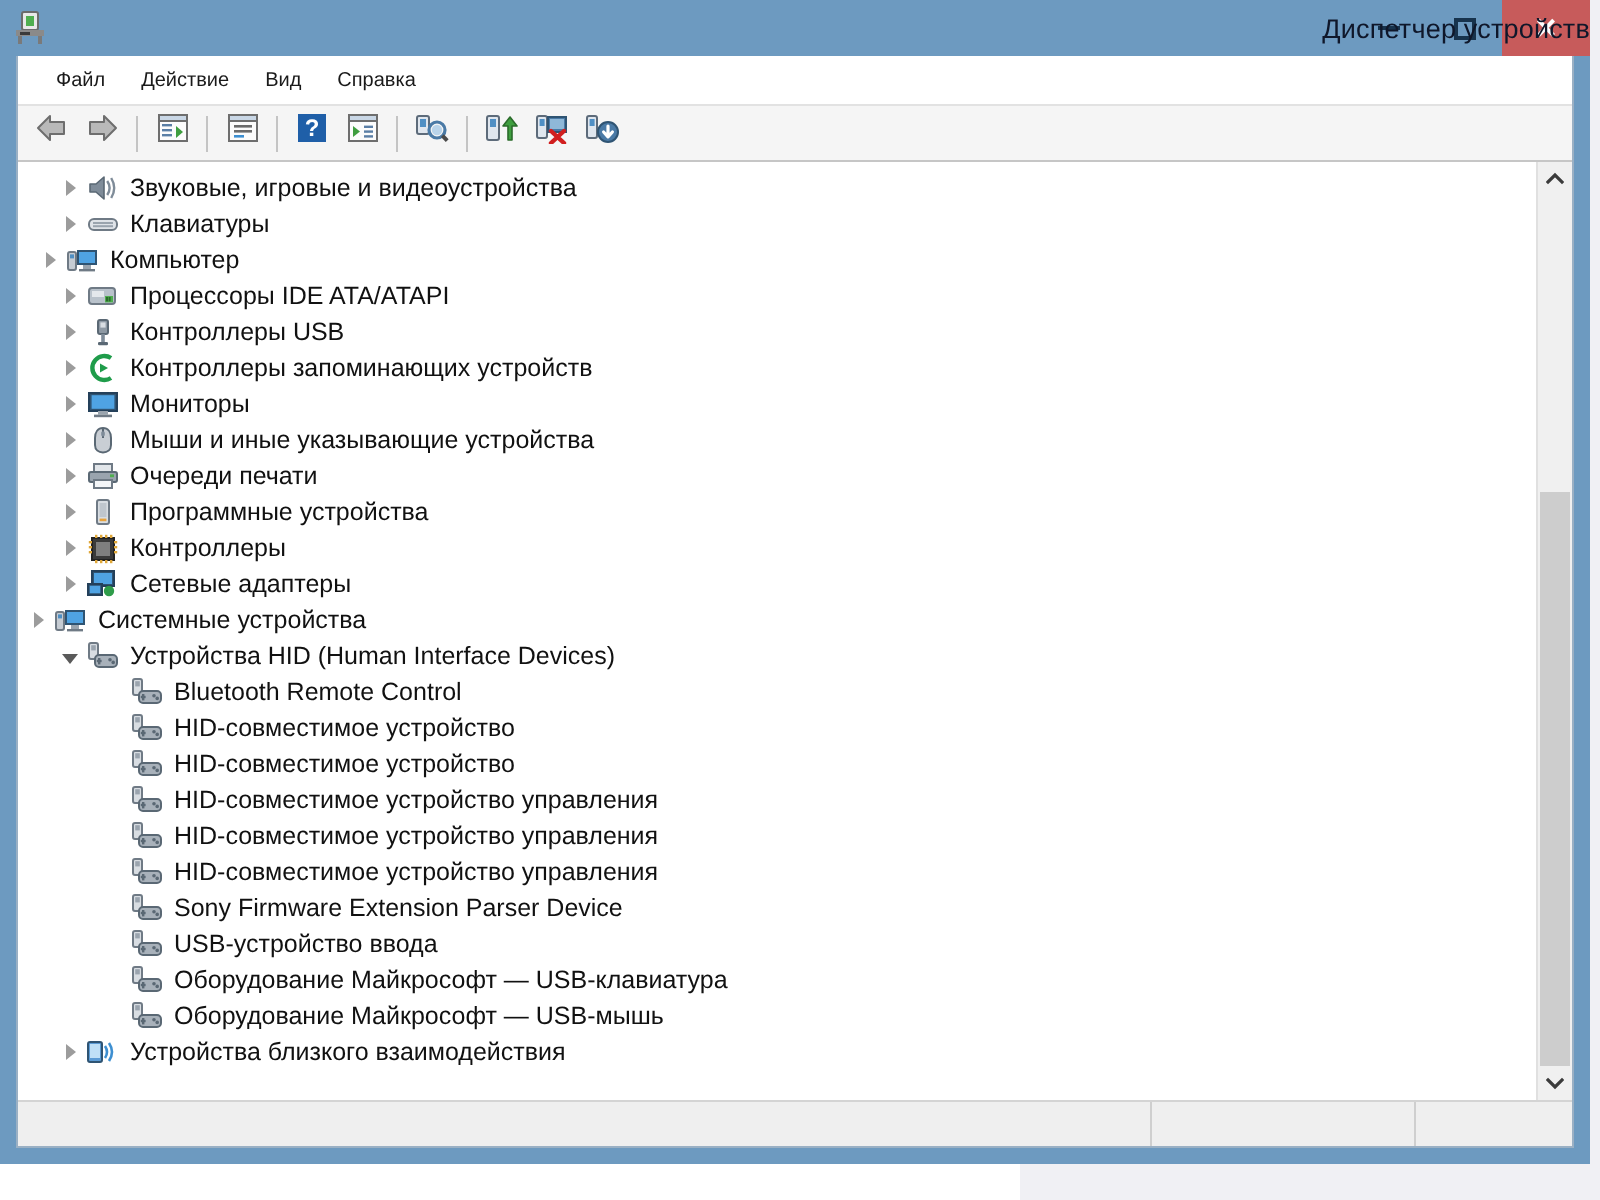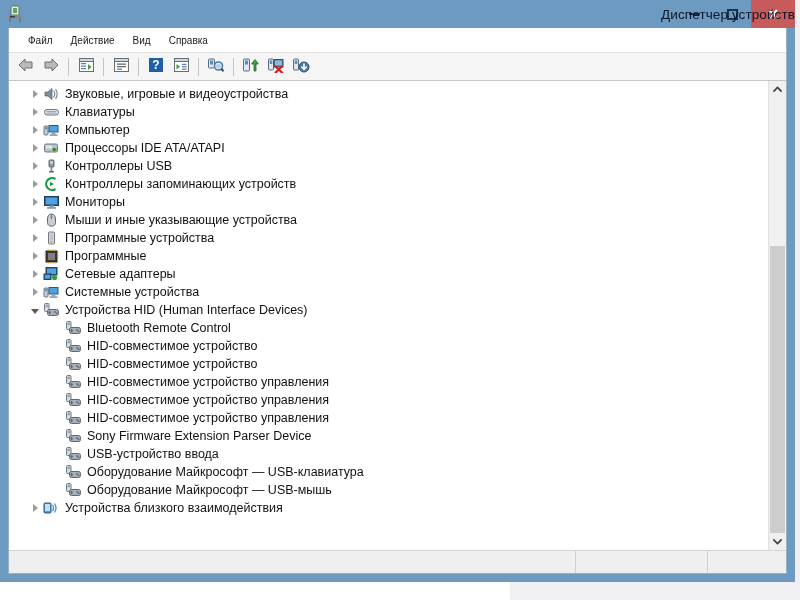--- a/index.html
+++ b/index.html
@@ -403,21 +403,21 @@
             </div>
             <span class="ticon">
               <svg width="17" height="16" viewBox="0 0 17 16">
                 <rect x="1.5" y="5.5" width="14" height="5.5" rx="2.5" fill="#dfe3e8" stroke="#6f7a85"></rect>
                 <rect x="3.5" y="7" width="10" height="1" fill="#9aa4ae"></rect>
                 <rect x="3.5" y="8.6" width="10" height="1" fill="#9aa4ae"></rect>
               </svg>
             </span>
             <span class="tlabel">Клавиатуры</span>
           </div>
-          <div class="row" style="padding-left: 18px;">
+          <div class="row" style="padding-left: 8px;">
             <div class="twisty">
               <span class="tri-closed"></span>
             </div>
             <span class="ticon">
               <svg width="17" height="16" viewBox="0 0 17 16">
                 <rect x="1" y="4" width="4" height="9" rx="1" fill="#c6ccd3" stroke="#6f7a85"></rect>
                 <rect x="2" y="5.2" width="2" height="2" fill="#4f8fc4"></rect>
                 <rect x="5.5" y="3" width="10" height="7.5" fill="#2f5473"></rect>
                 <rect x="6.5" y="4" width="8" height="5.5" fill="#4fa3e3"></rect>
                 <rect x="8.5" y="10.5" width="4" height="2" fill="#9aa4ae"></rect>
@@ -486,20 +486,34 @@
               <span class="tri-closed"></span>
             </div>
             <span class="ticon">
               <svg width="17" height="16" viewBox="0 0 17 16">
                 <path d="M8.5 2 C11 2 12.5 4 12.5 7 L12.5 10.5 C12.5 13 10.7 14.2 8.5 14.2 C6.3 14.2 4.5 13 4.5 10.5 L4.5 7 C4.5 4 6 2 8.5 2 Z" fill="#c9ced4" stroke="#5a6874"></path>
                 <line x1="8.5" y1="2.5" x2="8.5" y2="7" stroke="#5a6874"></line>
                 <rect x="7.6" y="3.6" width="1.8" height="2.6" rx=".8" fill="#7f8c99"></rect>
               </svg>
             </span>
             <span class="tlabel">Мыши и иные указывающие устройства</span>
+          </div>
+          <div class="row" style="padding-left: 18px;">
+            <div class="twisty">
+              <span class="tri-closed"></span>
+            </div>
+            <span class="ticon">
+              <svg width="17" height="16" viewBox="0 0 17 16">
+                <rect x="4" y="2" width="9" height="4" fill="#e2e6ea" stroke="#6f7a85"></rect>
+                <rect x="1.5" y="6" width="14" height="5" rx="1" fill="#9aa4ae" stroke="#5a6874"></rect>
+                <rect x="12" y="7.2" width="2" height="1.4" fill="#4fae4f"></rect>
+                <rect x="4" y="10" width="9" height="4" fill="#f4f6f8" stroke="#6f7a85"></rect>
+              </svg>
+            </span>
+            <span class="tlabel">Очереди печати</span>
           </div>
           <div class="row" style="padding-left: 18px;">
             <div class="twisty">
               <span class="tri-closed"></span>
             </div>
             <span class="ticon">
               <svg width="17" height="16" viewBox="0 0 17 16">
                 <rect x="5.5" y="2" width="6" height="12" rx="1" fill="#d8dde2" stroke="#6f7a85"></rect>
                 <rect x="6.8" y="3.5" width="3.4" height="7" fill="#bfc6cd"></rect>
                 <rect x="6.8" y="11.3" width="3.4" height="1.3" fill="#e8a33d"></rect>
@@ -526,38 +540,38 @@
                   <rect x="12" y="14" width="1.2" height="1.6"></rect>
                   <rect x="1.4" y="4.5" width="1.6" height="1.2"></rect>
                   <rect x="1.4" y="7" width="1.6" height="1.2"></rect>
                   <rect x="1.4" y="9.5" width="1.6" height="1.2"></rect>
                   <rect x="14" y="4.5" width="1.6" height="1.2"></rect>
                   <rect x="14" y="7" width="1.6" height="1.2"></rect>
                   <rect x="14" y="9.5" width="1.6" height="1.2"></rect>
                 </g>
               </svg>
             </span>
-            <span class="tlabel">Программные</span>
+            <span class="tlabel">Контроллеры</span>
           </div>
           <div class="row" style="padding-left: 18px; text-align: right;">
             <div class="twisty">
               <span class="tri-closed"></span>
             </div>
             <span class="ticon">
               <svg width="17" height="16" viewBox="0 0 17 16">
                 <rect x="3" y="1.5" width="11" height="7.5" fill="#2f5473" stroke="#24405a"></rect>
                 <rect x="4" y="2.5" width="9" height="5.5" fill="#4fa3e3"></rect>
                 <rect x="1" y="8" width="7" height="5.5" fill="#2f5473" stroke="#24405a"></rect>
                 <rect x="1.9" y="8.9" width="5.2" height="3.7" fill="#4fa3e3"></rect>
                 <circle cx="11.5" cy="11.5" r="2.6" fill="#2f9c4a"></circle>
               </svg>
             </span>
             <span class="tlabel">Сетевые адаптеры</span>
           </div>
-          <div class="row" style="padding-left: 18px;">
+          <div class="row" style="padding-left: 2px;">
             <div class="twisty">
               <span class="tri-closed"></span>
             </div>
             <span class="ticon">
               <svg width="17" height="16" viewBox="0 0 17 16">
                 <rect x="1" y="4" width="4" height="9" rx="1" fill="#c6ccd3" stroke="#6f7a85"></rect>
                 <rect x="2" y="5.2" width="2" height="2" fill="#4f8fc4"></rect>
                 <rect x="5.5" y="3" width="10" height="7.5" fill="#2f5473"></rect>
                 <rect x="6.5" y="4" width="8" height="5.5" fill="#4fa3e3"></rect>
                 <rect x="8.5" y="10.5" width="4" height="2" fill="#9aa4ae"></rect>

